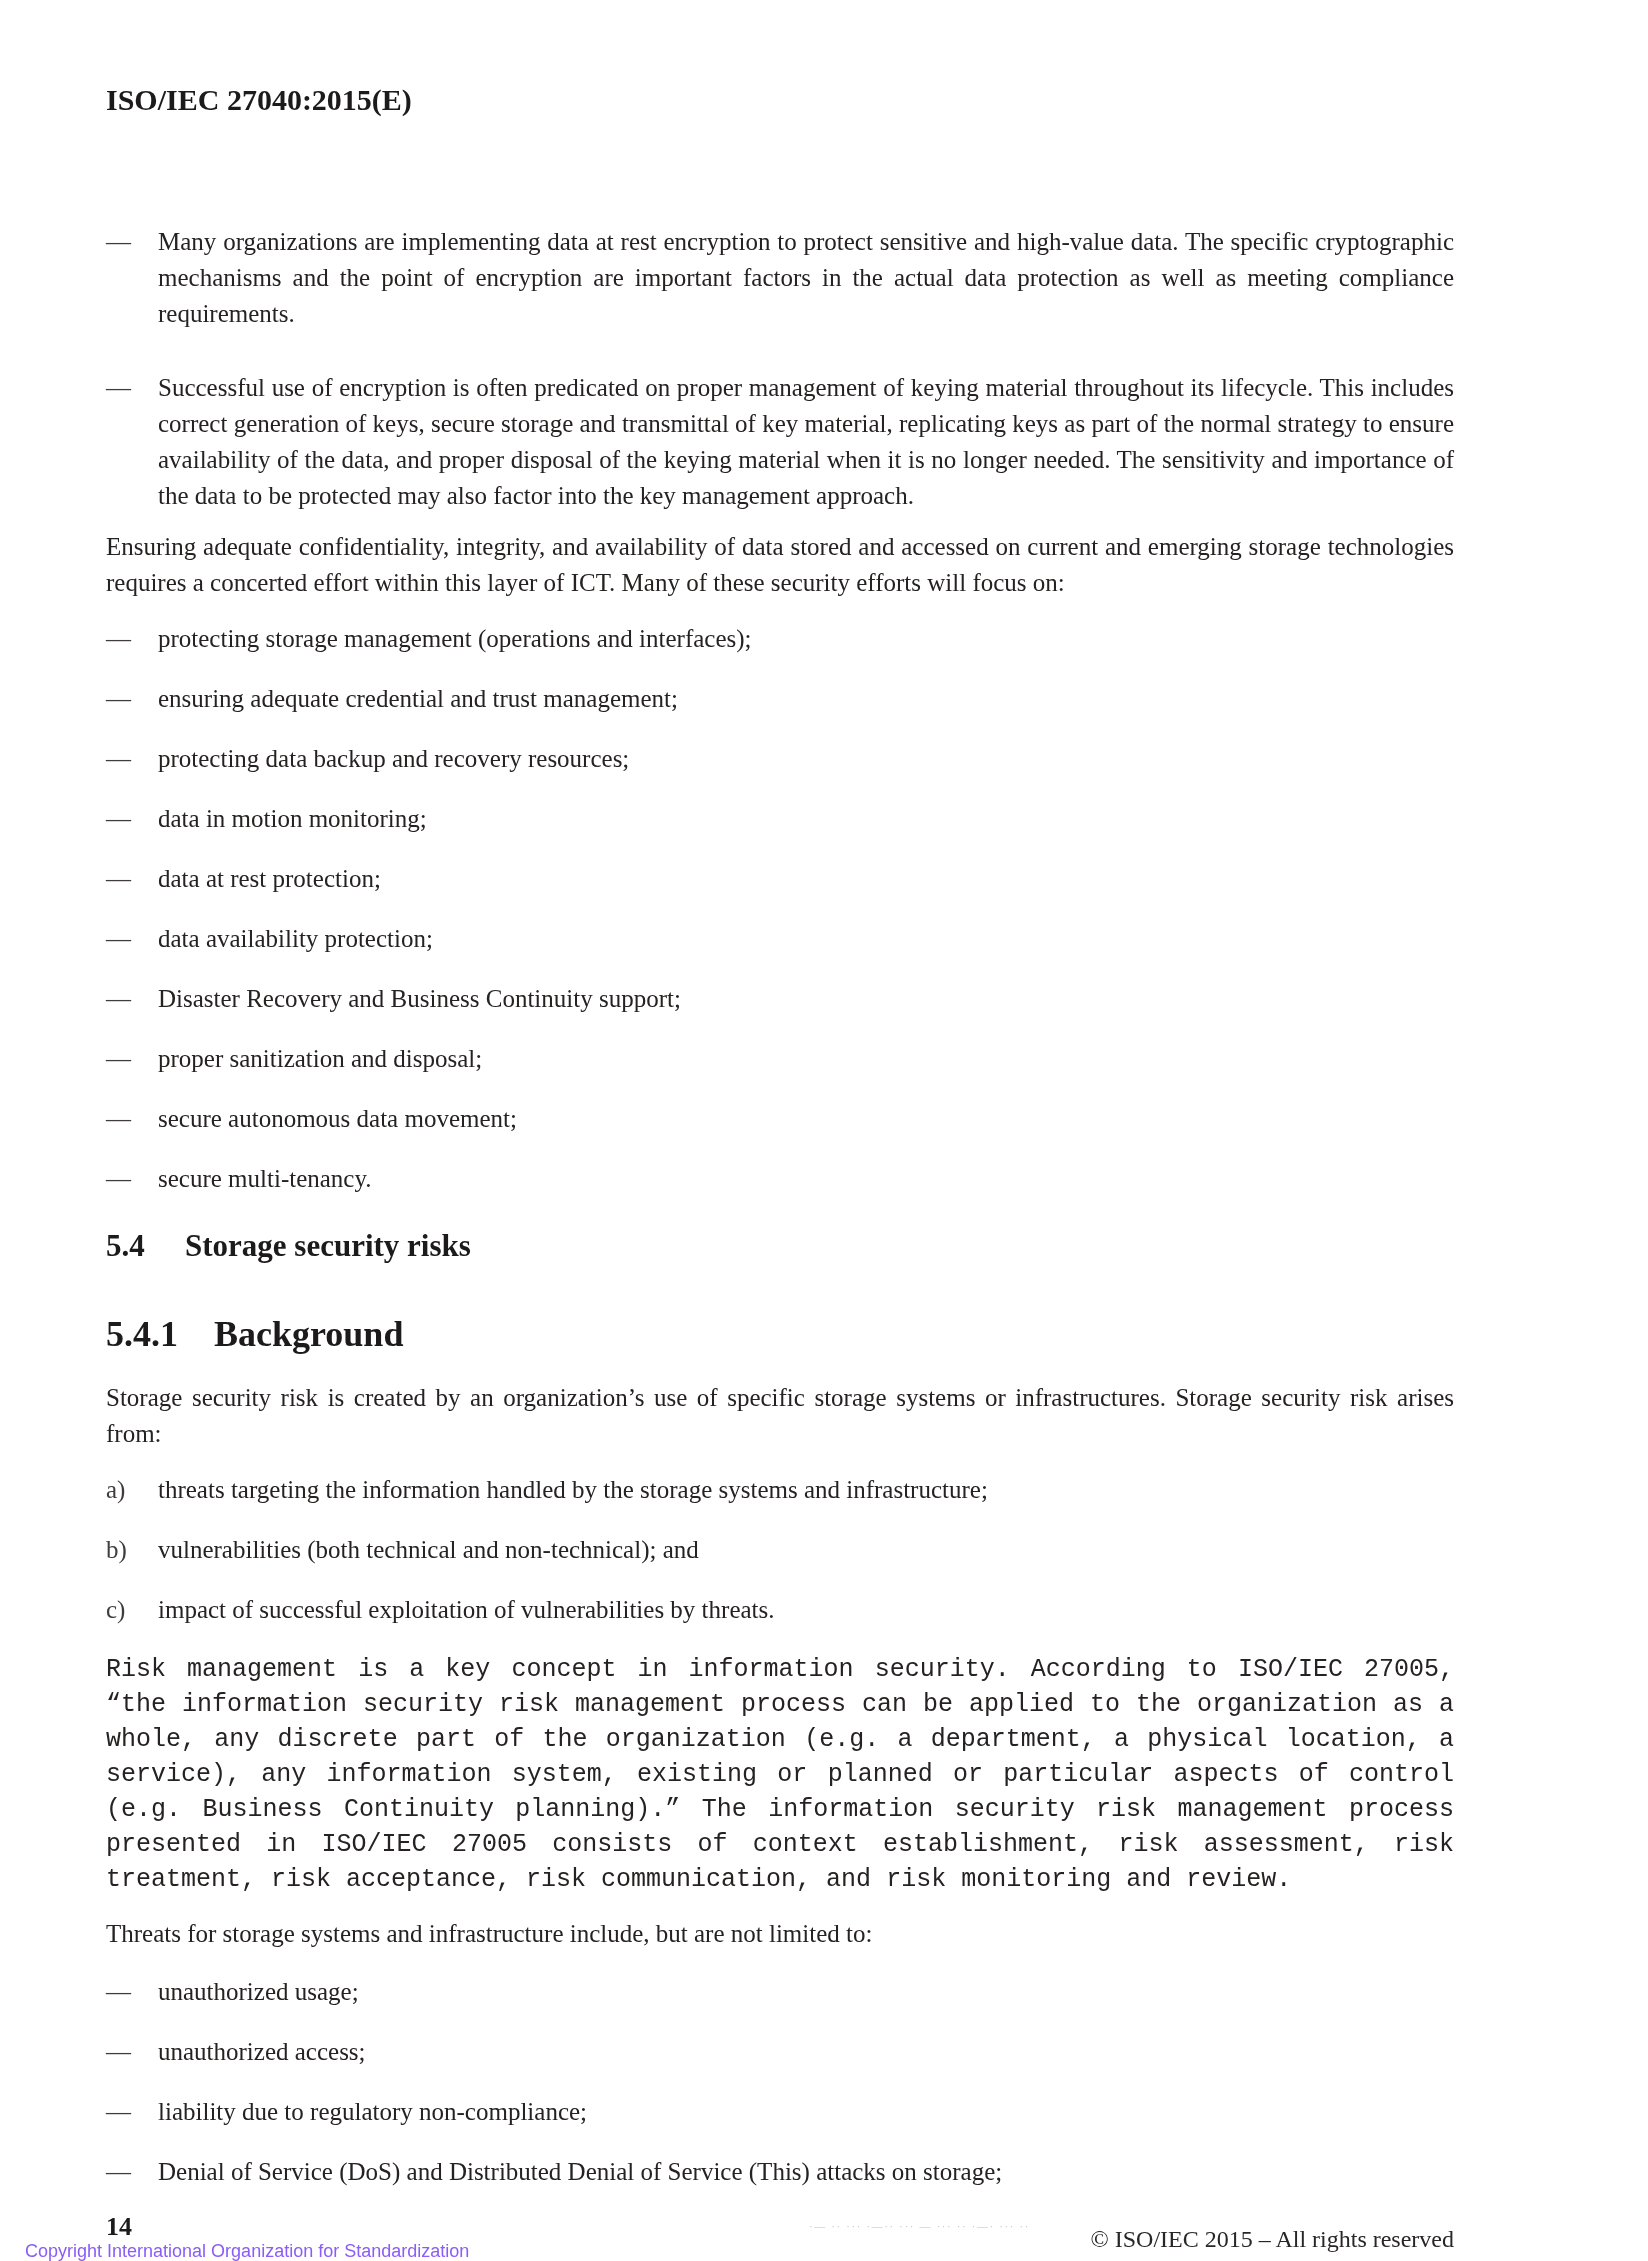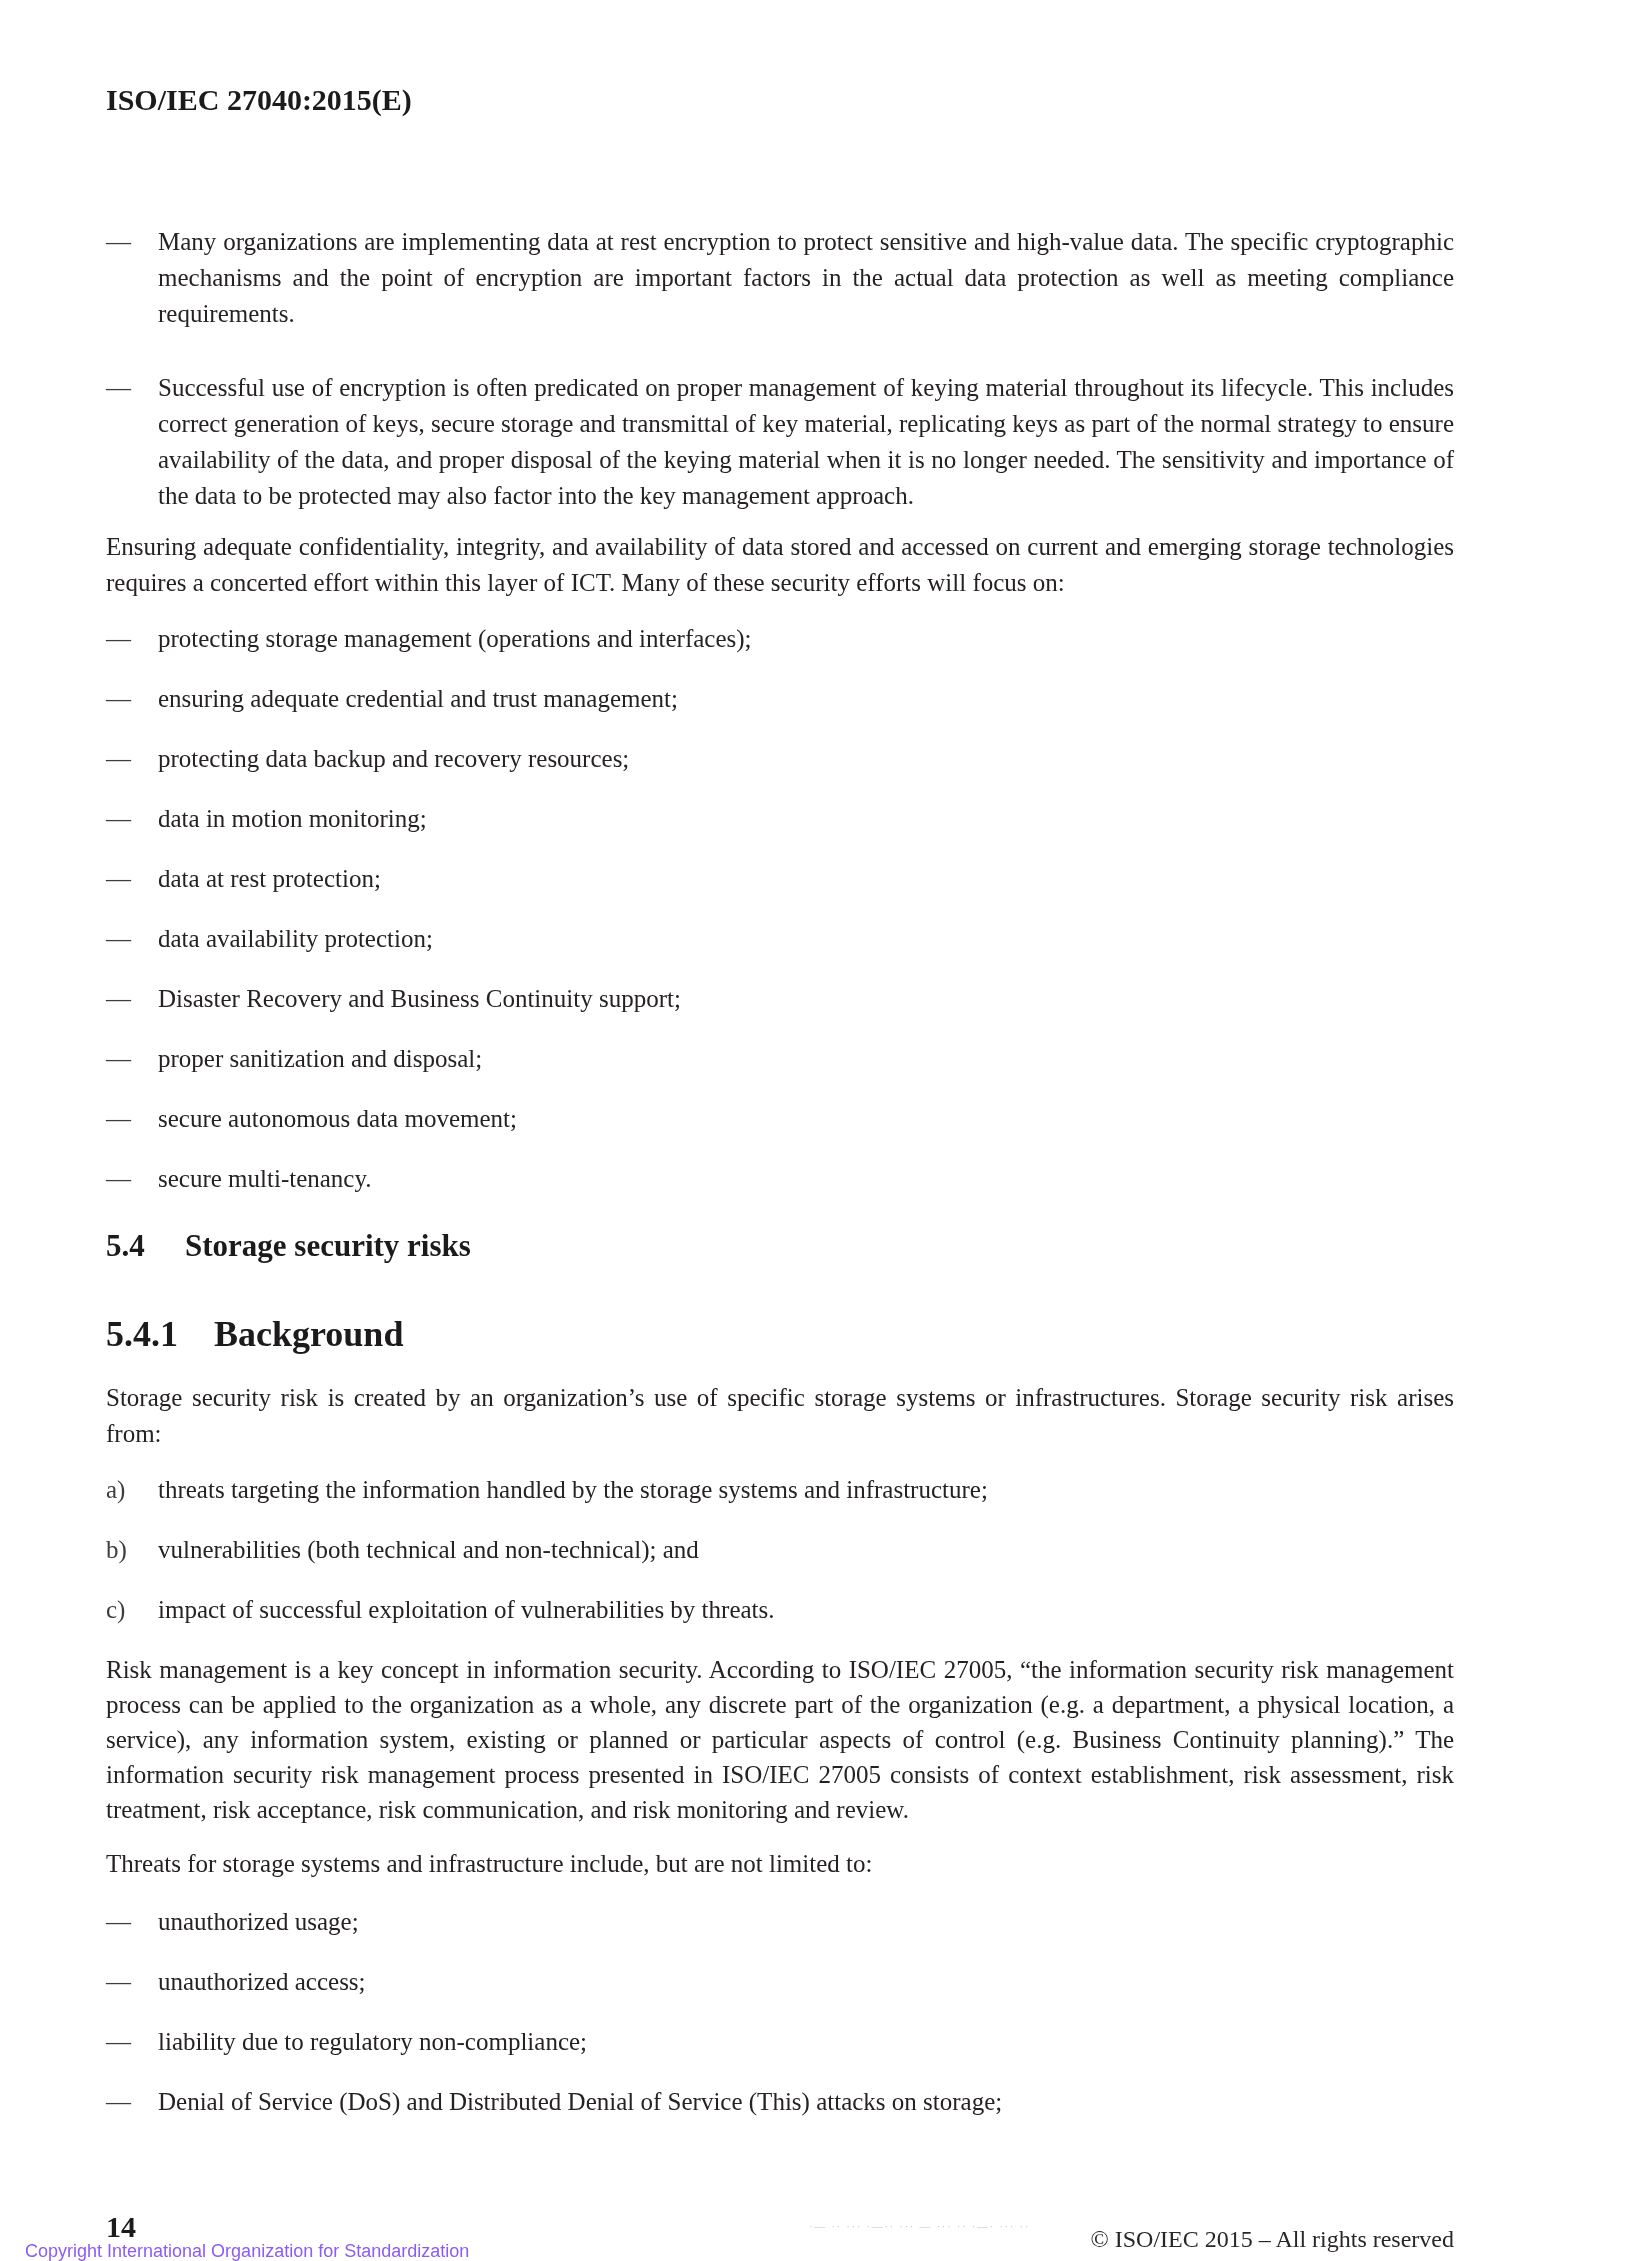--- a/index.html
+++ b/index.html
@@ -44,21 +44,21 @@
   .li .txt {
     flex: 1;
     text-align: justify;
   }
   .li.para1 { margin-bottom: 38px; }
   .li.para2 { margin-bottom: 15px; }
   p.body {
     margin: 0 0 20px 0;
     text-align: justify;
   }
-  p.body.tight { line-height: 35px; margin-bottom: 19px; }
+  p.body.tight { line-height: 35px; margin-bottom: 19px; font-family: Liberation Mono, monospace; }
   p.intro-gap { margin-bottom: 20px; }
   .h2 {
     display: flex;
     font-size: 31px;
     line-height: 37px;
     font-weight: bold;
     color: #1c1a1a;
     margin: 30px 0 54px 0;
   }
   .h2 .num { flex: 0 0 79px; }
@@ -70,21 +70,21 @@
     color: #1c1a1a;
     margin: 0 0 29px 0;
   }
   .h3 .num { flex: 0 0 108px; }
   .list-block { margin-bottom: 5.8px; }
   
   .page-number {
     position: absolute;
     left: 106px;
     top: 2213px;
-    font-size: 30px;
+    font-size: 26px;
     font-weight: bold;
     color: #1c1a1a;
     line-height: 28px;
   }
   .copyright-note {
     position: absolute;
     left: 25px;
     top: 2243px;
     font-family: "Liberation Sans", "DejaVu Sans", sans-serif;
     font-size: 18px;

